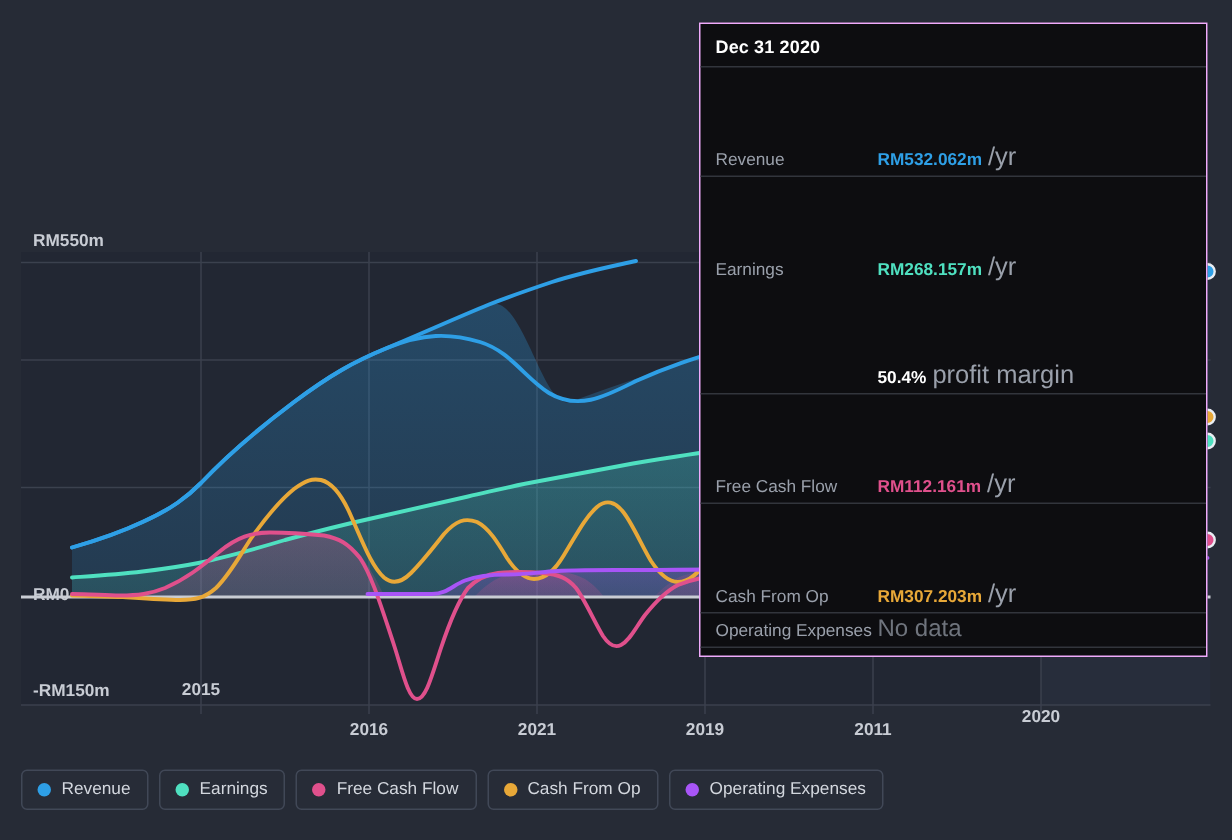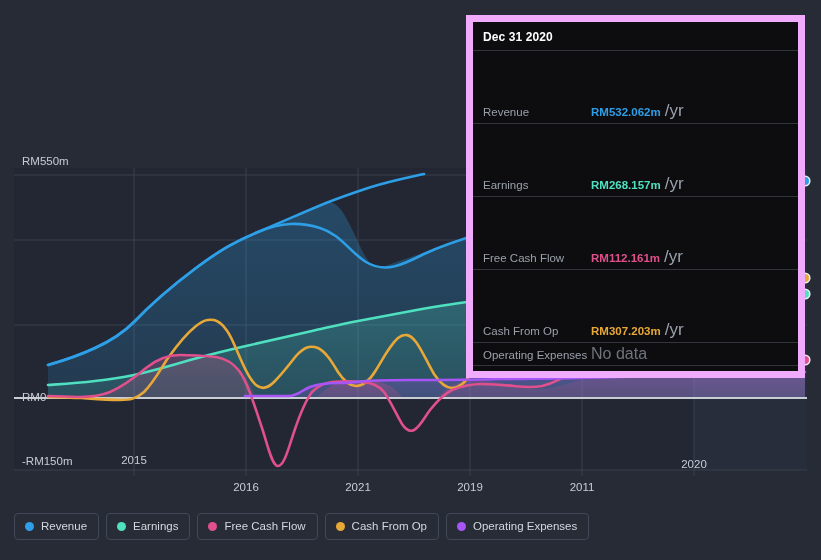--- a/index.html
+++ b/index.html
@@ -11,21 +11,21 @@
     position:relative;
   }
   #chart-root{position:absolute;inset:0;}
 
   .plot-svg{position:absolute;left:0;top:0;width:821px;height:560px;}
 
   
   .tooltip{
     position:absolute;left:466px;top:15px;width:339px;
     background:#0d0d10;
-    border:7px solid #f0abfc;
+    border:1px solid #f0abfc;
     box-sizing:border-box;
     padding:6px 0 2px 0;
     z-index:40;
   }
   .tt-title{
     color:#ffffff;font-size:12px;font-weight:bold;
     padding:2px 10px 6px 10px;
     letter-spacing:.1px;
   }
   .tt-row{
@@ -42,20 +42,21 @@
   }
   .tt-val{font-weight:bold;font-size:11.5px;}
   .tt-unit{color:#9aa0ab;font-size:17px;margin-left:4px;font-weight:normal;margin-top:48px;}
   .tt-nodata{color:#6f747d;font-size:16px;}
   .tt-foot{border-top:1px solid #32353c;height:3px;}
 
   
   .axis-lbl{
     position:absolute;color:#c8ccd4;font-size:11.5px;
     white-space:nowrap;
+    font-weight:bold;
   }
   .y-lbl{left:22px;}
   .x-lbl{color:#c8ccd4;font-size:11.5px;transform:translateX(-50%);}
 
   
   .legend{
     position:absolute;left:14px;top:513px;
     display:flex;gap:7px;align-items:center;
   }
   .legend-item{
@@ -260,37 +261,42 @@
 
   <div class="axis-lbl y-lbl" style="top:155px;">RM550m</div>
   <div class="axis-lbl y-lbl" style="top:391px;">RM0</div>
   <div class="axis-lbl y-lbl" style="top:455px;text-align:right;">-RM150m</div>
 
   <div class="axis-lbl x-lbl" style="left:134px;top:454px;">2015</div>
   <div class="axis-lbl x-lbl" style="left:246px;top:481px;text-align:center;">2016</div>
   <div class="axis-lbl x-lbl" style="left:358px;top:481px;">2021</div>
   <div class="axis-lbl x-lbl" style="left:470px;top:481px;">2019</div>
   <div class="axis-lbl x-lbl" style="left:582px;top:481px;">2011</div>
-  <div class="axis-lbl x-lbl" style="left:694px;top:458px;text-align:center;">2020</div>
+  <div class="axis-lbl x-lbl" style="left:694px;top:472px;text-align:center;">2020</div>
 
   <div class="tooltip">
     <div class="tt-title">Dec 31 2020</div>
 
     <div class="tt-row">
       <span class="tt-label">Revenue</span>
       <span class="tt-val" style="color:#2e9fe6">RM532.062m</span>
       <span class="tt-unit">/yr</span>
     </div>
 
     <div class="tt-row">
       <span class="tt-label">Earnings</span>
       <span class="tt-val" style="color:#4fe0c0">RM268.157m</span>
       <span class="tt-unit">/yr</span>
     </div>
 
+    <div class="tt-row no-border">
+      <span class="tt-label"></span>
+      <span class="tt-val" style="color:#ffffff">50.4%</span>
+      <span class="tt-unit">profit margin</span>
+    </div>
 
     <div class="tt-row">
       <span class="tt-label">Free Cash Flow</span>
       <span class="tt-val" style="color:#e0508c">RM112.161m</span>
       <span class="tt-unit">/yr</span>
     </div>
 
     <div class="tt-row">
       <span class="tt-label">Cash From Op</span>
       <span class="tt-val" style="color:#e8a838">RM307.203m</span>

